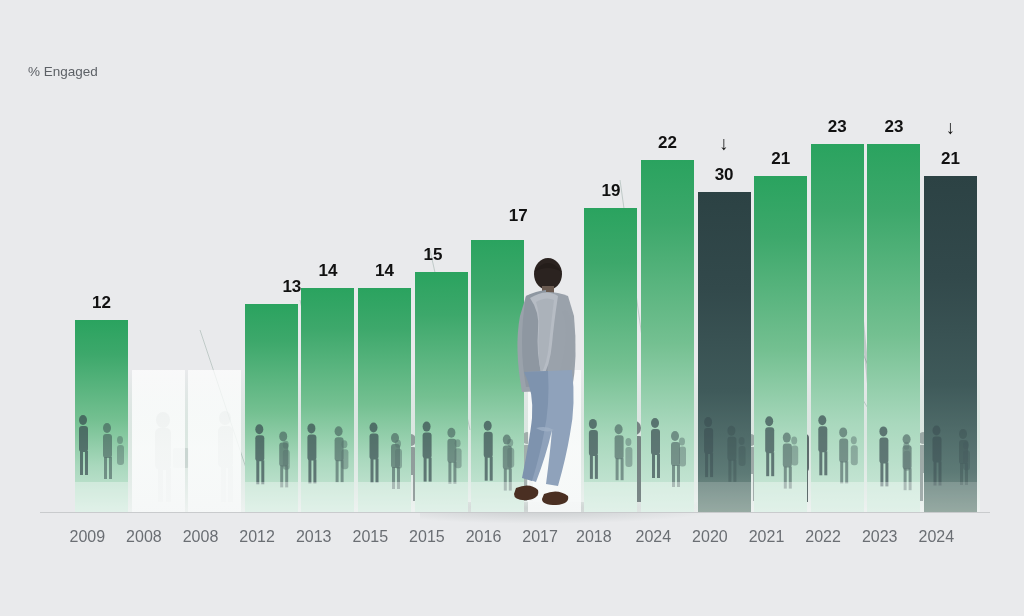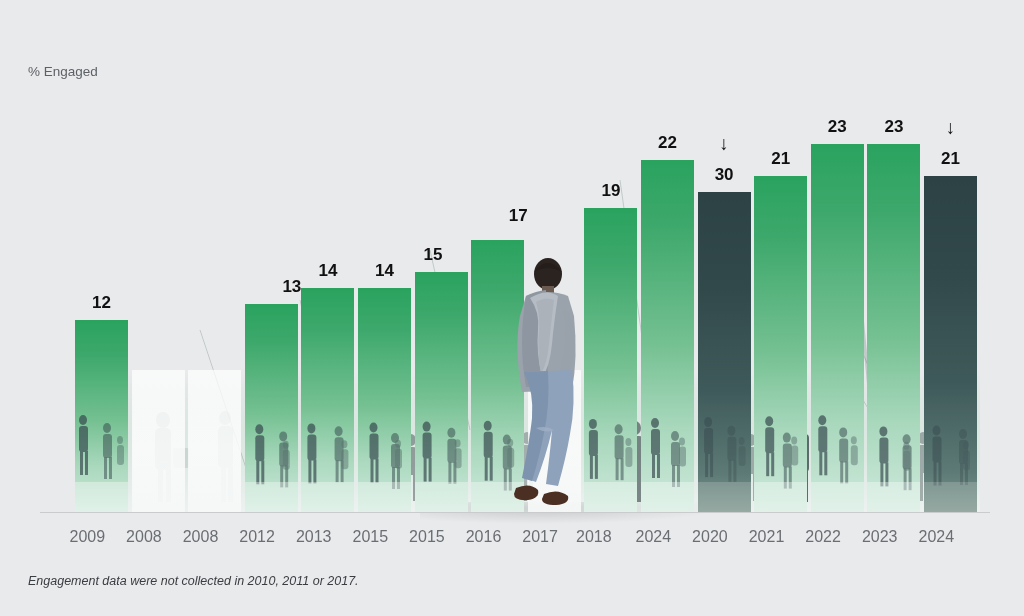--- a/index.html
+++ b/index.html
@@ -526,14 +526,13 @@
       <div class="xlabel" style="left: 522.3px; width: 64px;">2017</div>
       <div class="xlabel" style="left: 576px; width: 64px;">2018</div>
       <div class="xlabel" style="left: 635.5px; width: 64px;">2024</div>
       <div class="xlabel" style="left: 692.1px; width: 64px;">2020</div>
       <div class="xlabel" style="left: 748.7px; width: 64px;">2021</div>
       <div class="xlabel" style="left: 805.3px; width: 64px;">2022</div>
       <div class="xlabel" style="left: 861.9px; width: 64px;">2023</div>
       <div class="xlabel" style="left: 918.5px; width: 64px;">2024</div>
     </div>
 
-  <div class="footnote">Engagement data were not collected in 2010, 2011 or 2017.</div>
 </div>
 
 </body></html>

